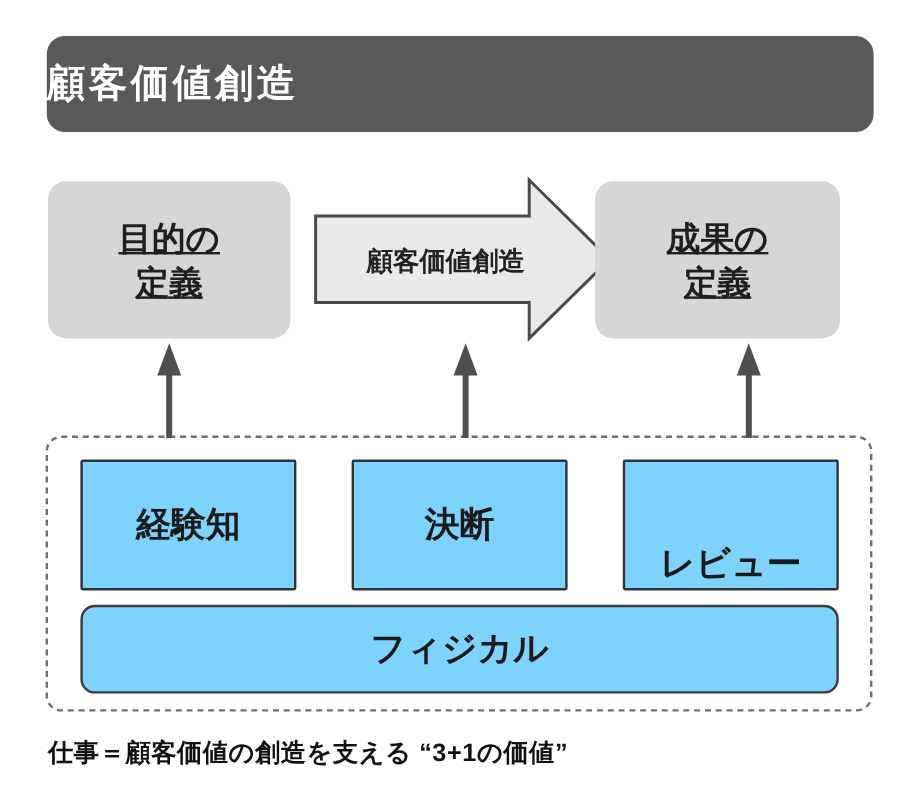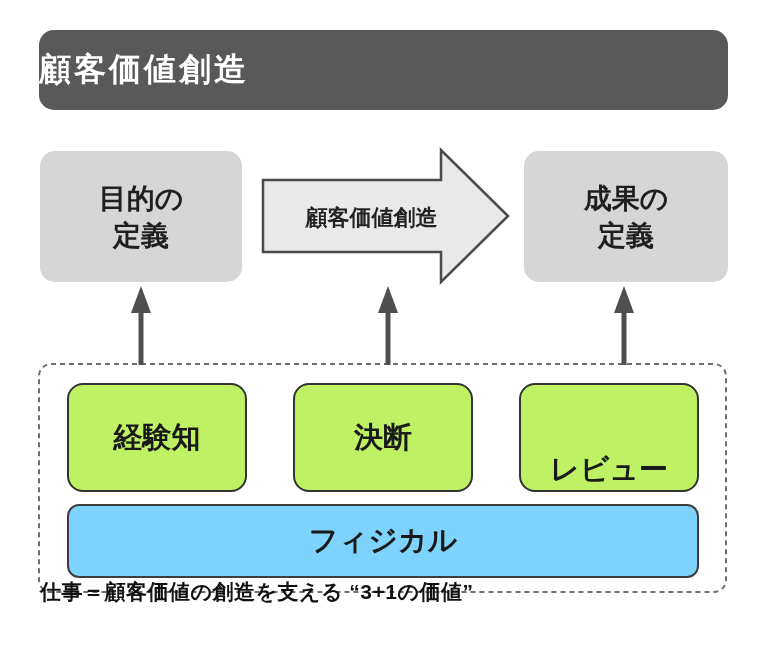--- a/index.html
+++ b/index.html
@@ -22,52 +22,53 @@
   .title-box .title-text {
     color: #ffffff; font-size: 32px; font-weight: bold; letter-spacing: 3px;
   }
 
   .stage-box {
     top: 151px; height: 131px;
     background: #d6d6d6; border-radius: 15px;
     display: flex; flex-direction: column; align-items: center; justify-content: center;
     font-size: 28px; font-weight: bold; line-height: 37px; text-align: center;
     color: #1f1f1f;
+    text-decoration: underline;
   }
   .stage-box.left  { left: 40px;  width: 202px; }
-  .stage-box.right { left: 524px; width: 204px; }
+  .stage-box.right { left: 496px; width: 204px; }
 
   .svg-layer { left: 0; top: 0; width: 770px; height: 658px; pointer-events: none; }
 
   .arrow-label {
     left: 263px; top: 181px; width: 217px; height: 72px;
     display: flex; flex-direction: column; align-items: center; justify-content: center;
     font-size: 22px; font-weight: bold; line-height: 37px; text-align: center;
     color: #222222;
   }
 
   .value-box {
     top: 383px; height: 109px; width: 180px;
-    background: #bef264; border: 2px solid #333333; border-radius: 16px;
+    background: #7dd3fc; border: 2px solid #333333; border-radius: 2px;
     display: flex; align-items: center; justify-content: center;
     font-size: 29px; font-weight: bold; color: #1a1a1a;
   }
   .value-box.b1 { left: 67px; }
   .value-box.b2 { left: 293px; }
   .value-box.b3 { left: 519px; align-items: flex-end; }
 
   .physical-box {
     left: 67px; top: 504px; width: 632px; height: 74px;
     background: #7dd3fc; border: 2px solid #3d3d3d; border-radius: 12px;
     display: flex; align-items: center; justify-content: center;
     font-size: 29px; font-weight: bold; color: #1a1a1a;
   }
 
   .caption {
-    left: 40px; top: 578px; width: 700px;
+    left: 40px; top: 613px; width: 700px;
     font-size: 21px; font-weight: bold; color: #111111; letter-spacing: 0.5px;
   }
 </style>
 </head>
 <body>
 
 <div class="canvas">
 
   <svg class="abs svg-layer" width="770" height="658" viewBox="0 0 770 658" xmlns="http://www.w3.org/2000/svg">
     <rect x="39" y="364" width="687" height="228" rx="12" ry="12" fill="none" stroke="#6e6e6e" stroke-width="2" stroke-dasharray="5 4"></rect>

